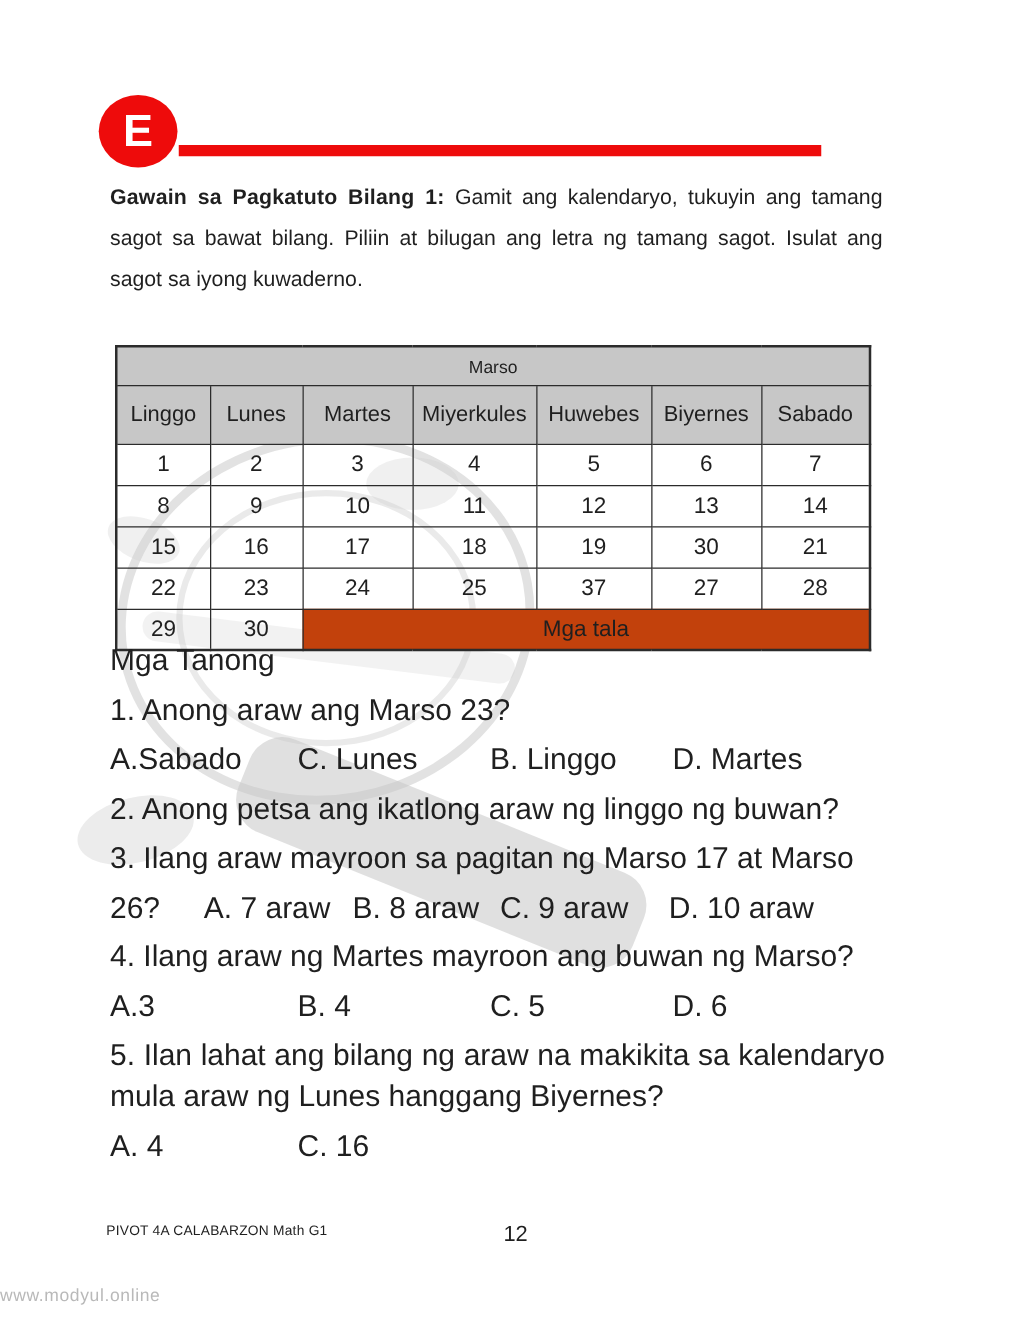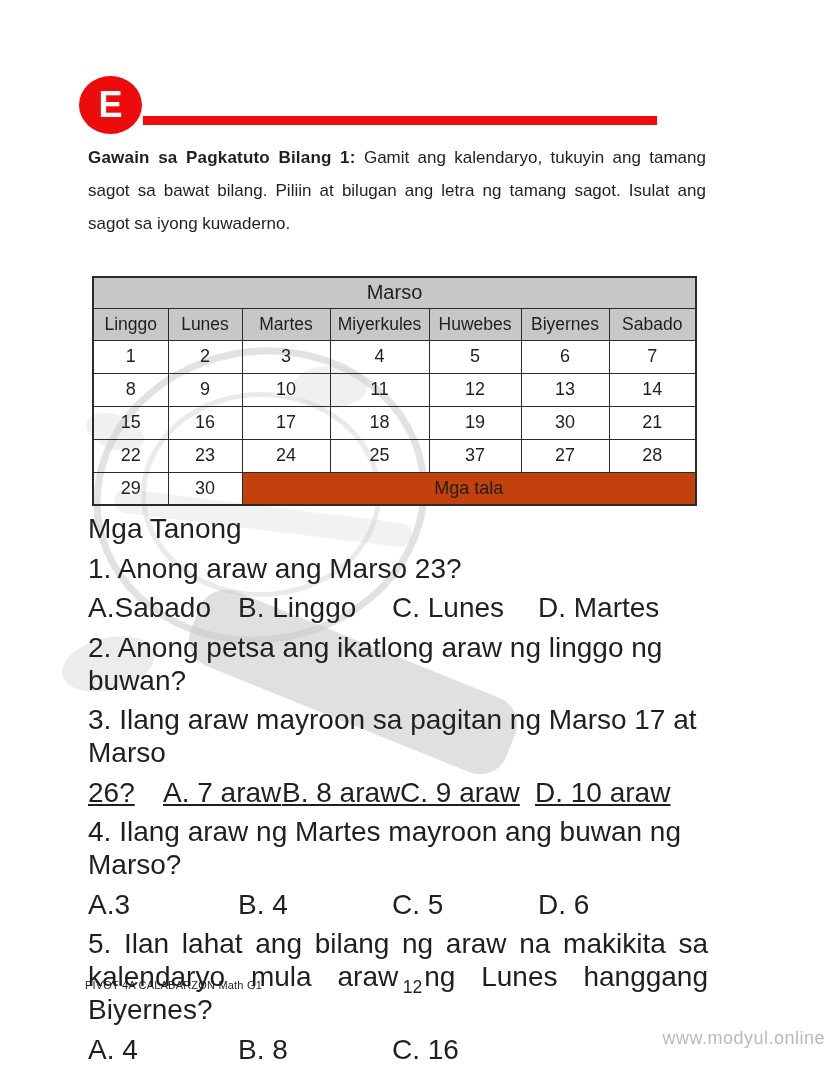--- a/index.html
+++ b/index.html
@@ -39,40 +39,40 @@
   .intro {
     position:absolute; left:88px; top:141px; width:618px; z-index:1;
     font-size:17px; line-height:33px; text-align:justify;
   }
   .intro b { letter-spacing:.2px; }
 
   
   .calendar { position:absolute; left:92px; top:276px; z-index:1; }
   table { border-collapse:collapse; border:2.5px solid #2b2b2b; table-layout:fixed; }
   th, td { border:1.6px solid #2b2b2b; text-align:center; vertical-align:middle; font-weight:normal; background:transparent; }
-  .month-row th { height:31px; background:#c7c7c7; font-size:20px; }
-  .days-row th  { height:32px; background:#c7c7c7; font-size:17.5px; }
+  .month-row th { height:31px; background:#c7c7c7; font-size:14px; }
+  .days-row th  { height:47px; background:#c7c7c7; font-size:17.5px; }
   .date-row td  { height:33px; font-size:18px; }
   .notes-cell   { background:#c2410c; font-size:18px; }
   col.c1{width:75px} col.c2{width:74px} col.c3{width:88px} col.c4{width:99px}
   col.c5{width:92px} col.c6{width:88px} col.c7{width:87px}
 
   
-  .questions { position:absolute; left:88px; top:512px; width:620px; z-index:1; font-size:28px; }
+  .questions { position:absolute; left:88px; top:512px; width:620px; z-index:1; font-size:24px; }
   .questions > * { line-height:33px; margin-bottom:6.5px; }
   .qtext {}
   .justify { text-align:justify; }
   .opts { display:grid; grid-template-columns:150px 154px 146px 1fr; }
-  .opts-q3 { display:grid; grid-template-columns:75px 119px 118px 135px 1fr;text-decoration:underline; }
+  .opts-q3 { display:grid; grid-template-columns:75px 119px 118px 135px 1fr; }
   .opt { white-space:nowrap; }
 
   
   .footer-book { position:absolute; left:85px; top:979px; z-index:1; font-size:11px; letter-spacing:.2px; }
   .footer-page { position:absolute; left:0; right:0; top:977px; z-index:1; text-align:center; font-size:17.5px; }
-  .site-mark  { position:absolute; left:0; right:0; top:1028px; z-index:1; text-align:right; font-size:18px; color:#b9b9b9; letter-spacing:.5px; }
+  .site-mark  { position:absolute; left:0; right:0; top:1028px; z-index:1; text-align:left; font-size:14px; color:#b9b9b9; letter-spacing:.5px; }
 </style>
 </head>
 <body>
 
 <div class="page">
 
   <div class="stamp">
     <div class="ring1"></div>
     <div class="ring2"></div>
     <div class="band"></div>
@@ -157,22 +157,22 @@
     </tbody>
       </table>
   </div>
 
   <div class="questions">
     <div class="qtext">Mga Tanong</div>
 
     <div class="qtext">1. Anong araw ang Marso 23?</div>
     <div class="opts">
       <span class="opt">A.Sabado</span>
+      <span class="opt">C. Lunes</span>
       <span class="opt">B. Linggo</span>
-      <span class="opt">C. Lunes</span>
       <span class="opt">D. Martes</span>
     </div>
 
     <div class="qtext">2. Anong petsa ang ikatlong araw ng linggo ng buwan?</div>
 
     <div class="qtext">3. Ilang araw mayroon sa pagitan ng Marso 17 at Marso</div>
     <div class="opts-q3">
       <span class="opt">26?</span>
       <span class="opt">A. 7 araw</span>
       <span class="opt">B. 8 araw</span>
@@ -184,21 +184,20 @@
     <div class="opts">
       <span class="opt">A.3</span>
       <span class="opt">B. 4</span>
       <span class="opt">C. 5</span>
       <span class="opt">D. 6</span>
     </div>
 
     <div class="qtext justify">5. Ilan lahat ang  bilang ng araw na makikita sa kalendaryo mula araw ng Lunes hanggang Biyernes?</div>
     <div class="opts">
       <span class="opt">A. 4</span>
-      <span class="opt">B. 8</span>
       <span class="opt">C. 16</span>
     </div>
   </div>
 
   <div class="footer-book">PIVOT 4A CALABARZON Math G1</div>
   <div class="footer-page">12</div>
   <div class="site-mark">www.modyul.online</div>
 
 </div>
 

